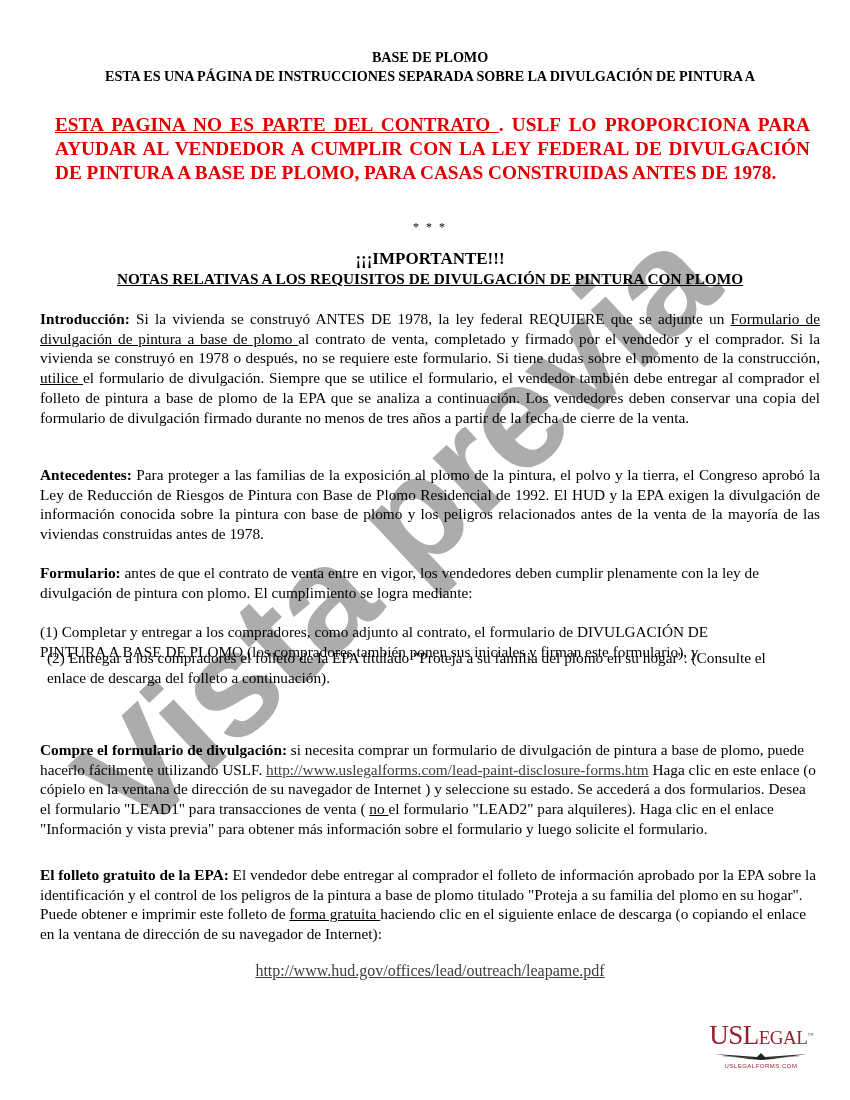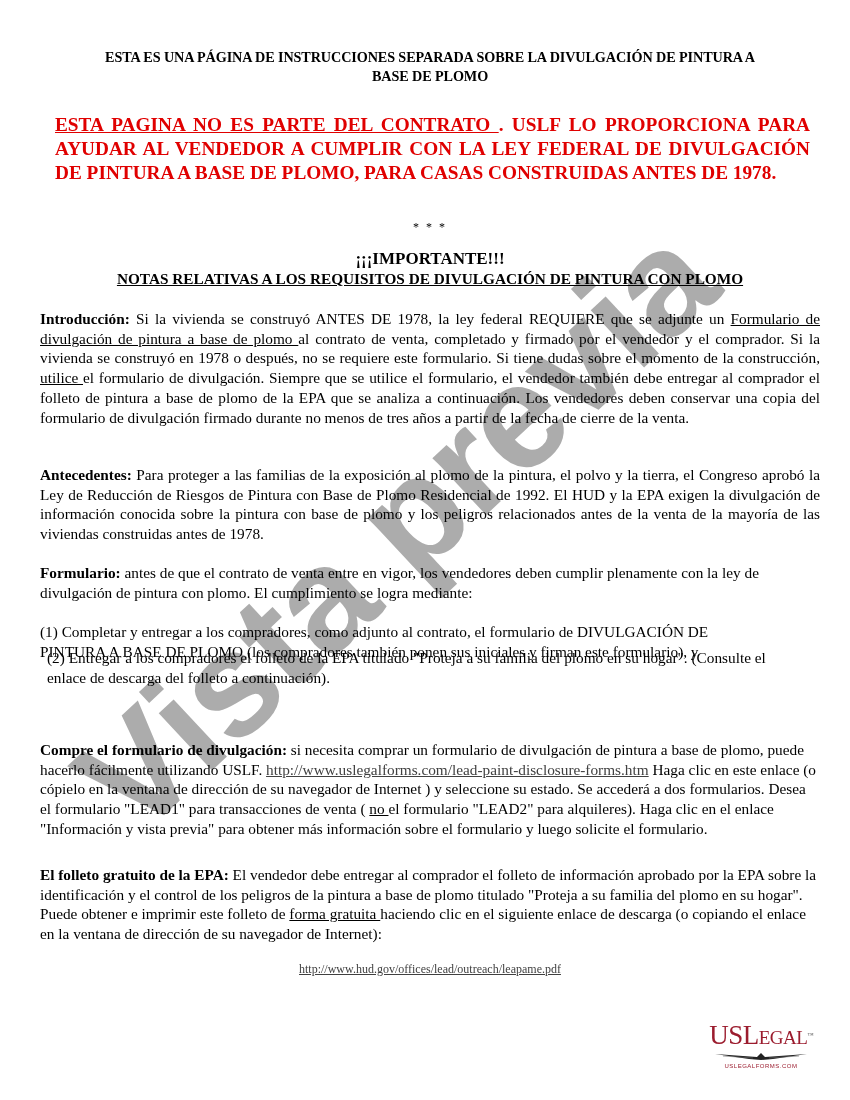--- a/index.html
+++ b/index.html
@@ -27,40 +27,40 @@
     }
     .red-notice .u { text-decoration: underline; }
     .stars { position: absolute; top: 220px; left: 0; width: 780px; text-align: center; font-size: 12px; letter-spacing: 2px; }
     .important { position: absolute; top: 249px; left: 0; width: 780px; text-align: center; font-weight: bold; font-size: 17px; }
     .notes-title { position: absolute; top: 270px; left: 0; width: 780px; text-align: center; font-weight: bold; font-size: 15.3px; text-decoration: underline; }
     .para { position: absolute; left: 0; width: 780px; font-size: 15.3px; line-height: 19.7px; text-align: justify; }
     .para.left { text-align: left; }
     .para b { font-weight: bold; }
     .u { text-decoration: underline; margin-top: 23px; }
     a.link { color: #404040; text-decoration: underline; }
-    .center-link { position: absolute; top: 962px; left: 0; width: 780px; text-align: center; font-size: 12px; }
+    .center-link { position: absolute; top: 962px; left: 0; width: 780px; text-align: center; font-size: 16px; }
     .logo { position: absolute; left: 705px; top: 1022px; width: 112px; height: 48px; z-index: 2; text-align: center; }
     .logo .word { font-family: "Liberation Serif", serif; color: #9b1c2e; font-size: 27px; line-height: 27px; letter-spacing: -0.5px; }
     .logo .word .sm { font-size: 19px; }
     .logo .tm { font-size: 6px; vertical-align: top; color: #555; }
     .logo .url { font-family: "Liberation Sans", sans-serif; font-size: 6px; color: #9b1c2e; letter-spacing: 0.5px; margin-top: 2px; }
     .logo svg { display: block; margin: 0 auto; }
   </style>
 </head>
 <body>
 
 <div class="page">
 
   <div class="watermark">Vista previa</div>
 
   <div class="content">
 
     <div class="doc-header">
+      <div>BASE DE PLOMO</div>
       <div>ESTA ES UNA PÁGINA DE INSTRUCCIONES SEPARADA SOBRE LA DIVULGACIÓN DE PINTURA A</div>
-      <div>BASE DE PLOMO</div>
     </div>
 
     <div class="red-notice"><span class="u">ESTA PAGINA NO ES PARTE DEL CONTRATO </span><span>. USLF LO PROPORCIONA PARA AYUDAR AL VENDEDOR A CUMPLIR CON LA LEY FEDERAL DE DIVULGACIÓN DE PINTURA A BASE DE PLOMO, PARA CASAS CONSTRUIDAS ANTES DE 1978.</span></div>
 
     <div class="stars">* * *</div>
     <div class="important">¡¡¡IMPORTANTE!!!</div>
     <div class="notes-title">NOTAS RELATIVAS A LOS REQUISITOS DE DIVULGACIÓN DE PINTURA CON PLOMO</div>
 
     <div class="para" style="top:309px;"><b>Introducción:</b><span> Si la vivienda se construyó ANTES DE 1978, la ley federal REQUIERE que se adjunte un </span><span class="u">Formulario de divulgación de pintura a base de plomo </span><span>al contrato de venta, completado y firmado por el vendedor y el comprador. Si la vivienda se construyó en 1978 o después, no se requiere este formulario. Si tiene dudas sobre el momento de la construcción, </span><span class="u">utilice </span><span>el formulario de divulgación. Siempre que se utilice el formulario, el vendedor también debe entregar al comprador el folleto de pintura a base de plomo de la EPA que se analiza a continuación. Los vendedores deben conservar una copia del formulario de divulgación firmado durante no menos de tres años a partir de la fecha de cierre de la venta.</span></div>
 

